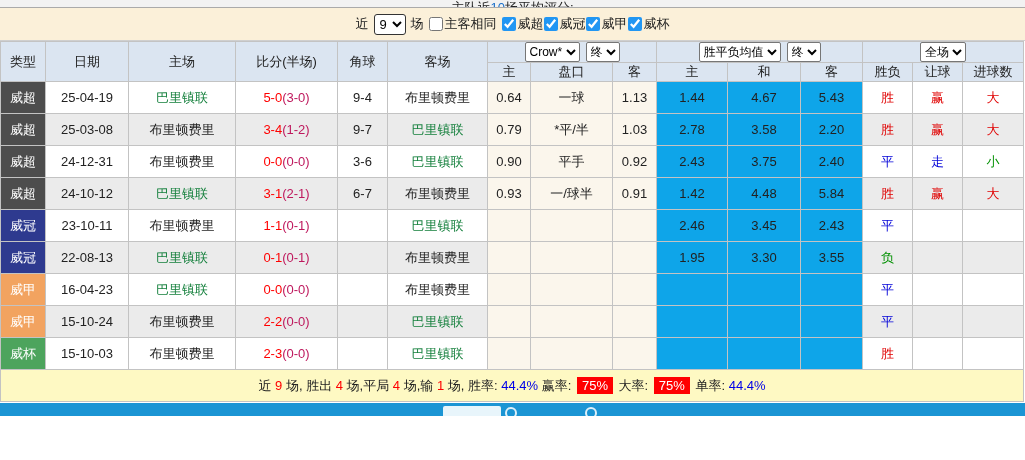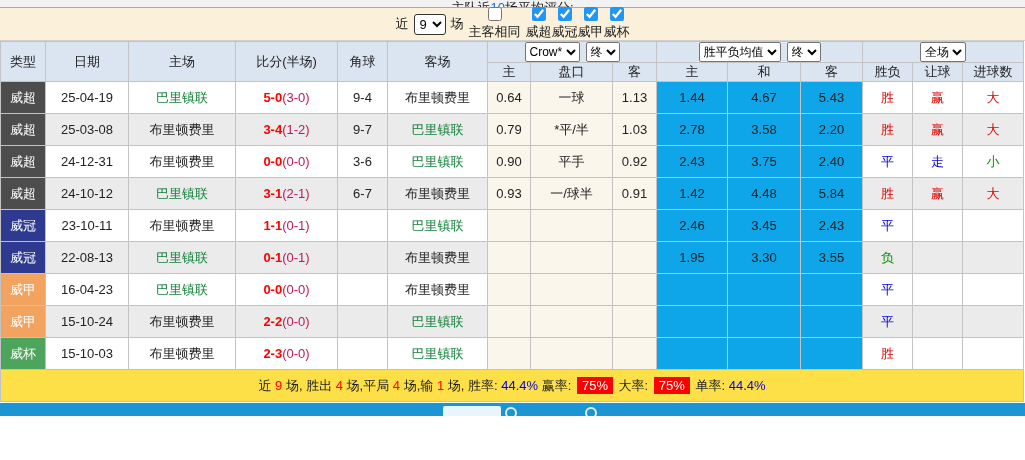--- a/index.html
+++ b/index.html
@@ -13,44 +13,44 @@
   .top-row1 { height:8px; background:#f2f2f2; border-bottom:1px solid #aaa; overflow:hidden; text-align:center; }
   .top-row1 .clip { display:inline-block; margin-top:-13px; line-height:20px; }
   .top-row2 { height:21px; border-bottom:1px solid #aaa; text-align:center; line-height:20px; }
   .num-blue { color:#1a6fc9; }
   
   .section-bar { height:28px; background:#1B95D4; display:flex; align-items:center; justify-content:center; }
   .section-bar .title { color:#fff; font-weight:bold; font-size:14px; letter-spacing:1px; }
   
   .filter-bar { height:33px; background:#FBF0D9; display:flex; align-items:center; justify-content:center; gap:5px; border-bottom:1px solid #cfcfcf; }
   .filter-bar select { font-size:13px; height:21px; border:1px solid #333; border-radius:3px; background:#fff; padding:0 1px; }
-  .filter-bar label { display:flex; align-items:center; gap:2px;flex-direction:column; }
+  .filter-bar label { display:flex; align-items:center; gap:2px; }
   .filter-bar input[type=checkbox] { width:14px; height:14px; accent-color:#2196F3; }
   .lg-group { display:flex; align-items:center; }
   
   table { width:936px; border-collapse:collapse; table-layout:fixed; }
   th, td { border:1px solid #c3c3c3; text-align:center; overflow:hidden; white-space:nowrap; }
   thead th { background:#DBE5F1; font-weight:normal; color:#222; }
   thead tr.selrow th { height:20px; }
   thead tr.subrow th { height:19px; }
   thead select { font-size:12px; height:20px; border:1px solid #767676; border-radius:2px; background:#fff; margin:0 3px; }
   tbody tr { height:32px; }
   tbody td.st { background:#fff; }
   tbody tr.alt td.st { background:#EBEBEB; }
   td.asia { background:#FBF6EC; }
   td.euro { background:#0ea5e9; }
   td.type { color:#fff; }
   td.team-green { color:#15803d; }
-  .ft { color:#FF0000;font-weight:bold; }
+  .ft { color:#FF0000; }
   .ht { color:#be185d;margin-top:10px; }
   .res-red { color:#E00000; }
   .res-blue { color:#0000D8; }
   .res-green { color:#009000; }
   
-  tr.summary td { height:30px; background:#fde047; }
+  tr.summary td { height:30px; background:#fef9c3; }
   .s-red { color:#f00; }
   .s-blue { color:#0000E8; }
   .s-badge { background:#FF0000; color:#fff; padding:1px 5px; margin:0 2px; }
   
   .bottom-bar { height:13px; background:#1B95D4; margin-top:1px; position:relative; overflow:hidden; }
   .bb-text { position:absolute; left:443px; top:3px; width:58px; height:14px; background:#fff; opacity:.9; border-radius:2px; }
   .bb-dot1 { position:absolute; left:505px; top:4px; width:12px; height:12px; border:2px solid #fff; border-radius:50%; opacity:.85; }
   .bb-dot2 { position:absolute; left:585px; top:4px; width:12px; height:12px; border:2px solid #fff; border-radius:50%; opacity:.85; }
 </style>
 </head>

